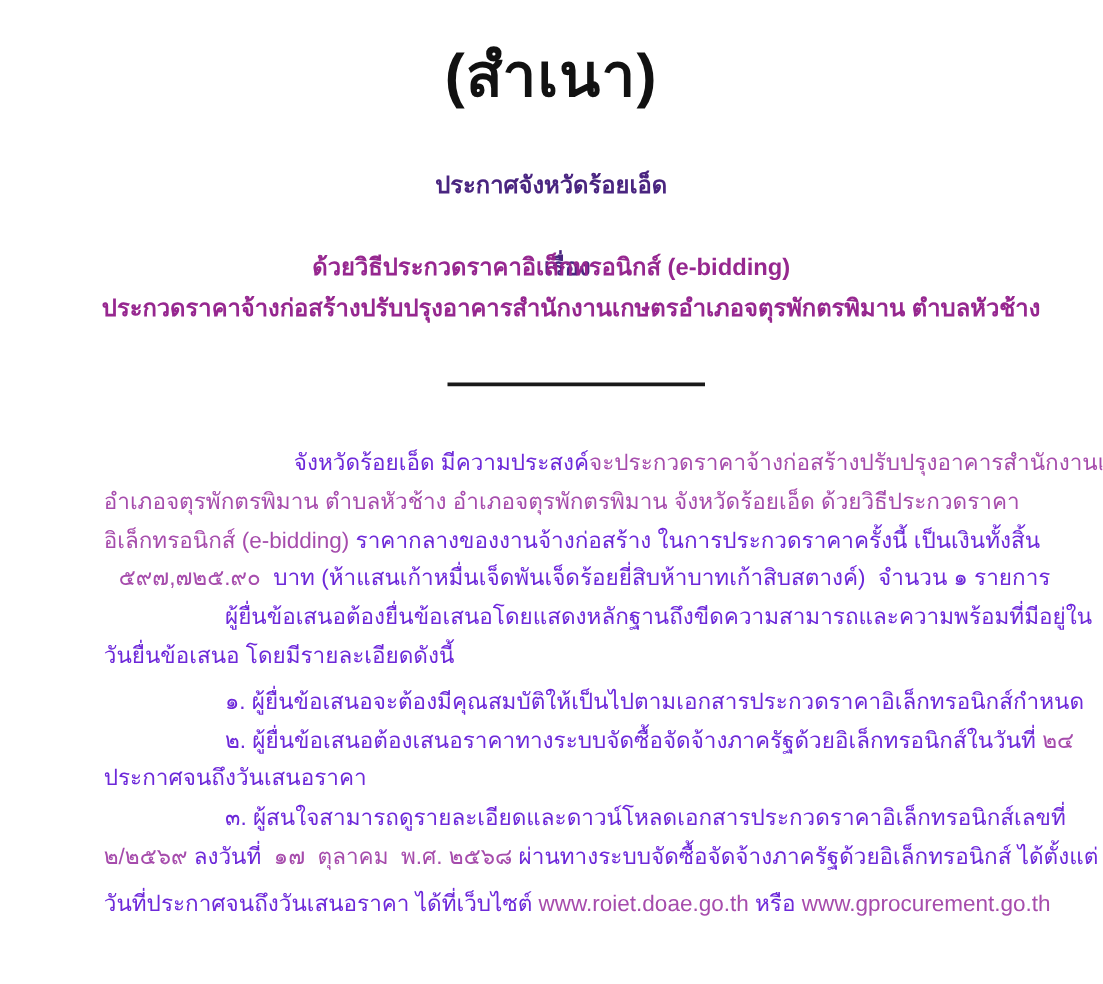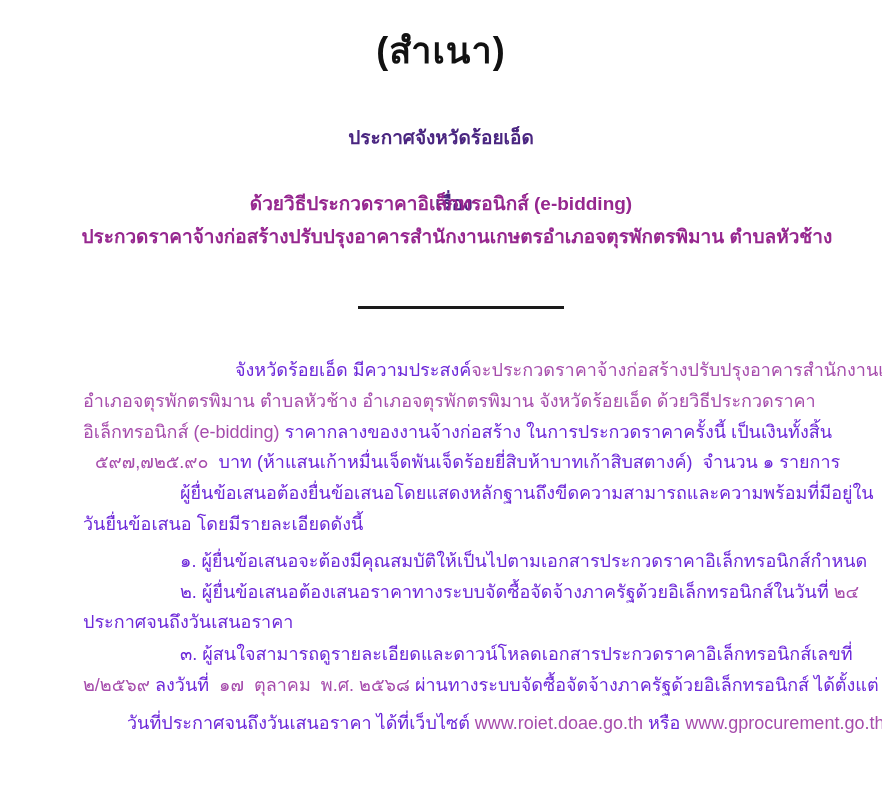--- a/index.html
+++ b/index.html
@@ -14,28 +14,28 @@
     height: 787px;
     background: #ffffff;
     overflow: hidden;
   }
   .copy-title {
     position: absolute;
     top: 22px;
     left: 0;
     width: 100%;
     text-align: center;
-    font-size: 36px;
+    font-size: 48px;
     font-weight: bold;
     color: #111111;
     letter-spacing: 1px;
   }
   .doc-header {
     position: absolute;
-    top: 121px;
+    top: 132px;
     left: 0;
     width: 100%;
     text-align: center;
     font-weight: bold;
     font-size: 19px;
   }
   .doc-header .hline {
     height: 33px;
     line-height: 33px;
     white-space: pre;
@@ -58,21 +58,21 @@
     width: 760px;
     font-size: 18px;
   }
   .body-line {
     height: 30.8px;
     line-height: 30.8px;
     white-space: pre;
   }
   .body-line.line-7  { margin-top: 6px; }
   .body-line.line-11 { margin-top: 1px; }
-  .body-line.line-13 { margin-top: 7px; margin-left: 44px; }
+  .body-line.line-13 { margin-top: 7px; }
   .indent-none { padding-left: 0; }
   .indent-num  { padding-left: 12px; }
   .indent-item { padding-left: 97px; }
   .indent-para { padding-left: 152px; }
   .seg-purple  { color: #6d28d9; }
   .seg-magenta { color: #A64CAC; }
 </style>
 </head>
 <body>
 

